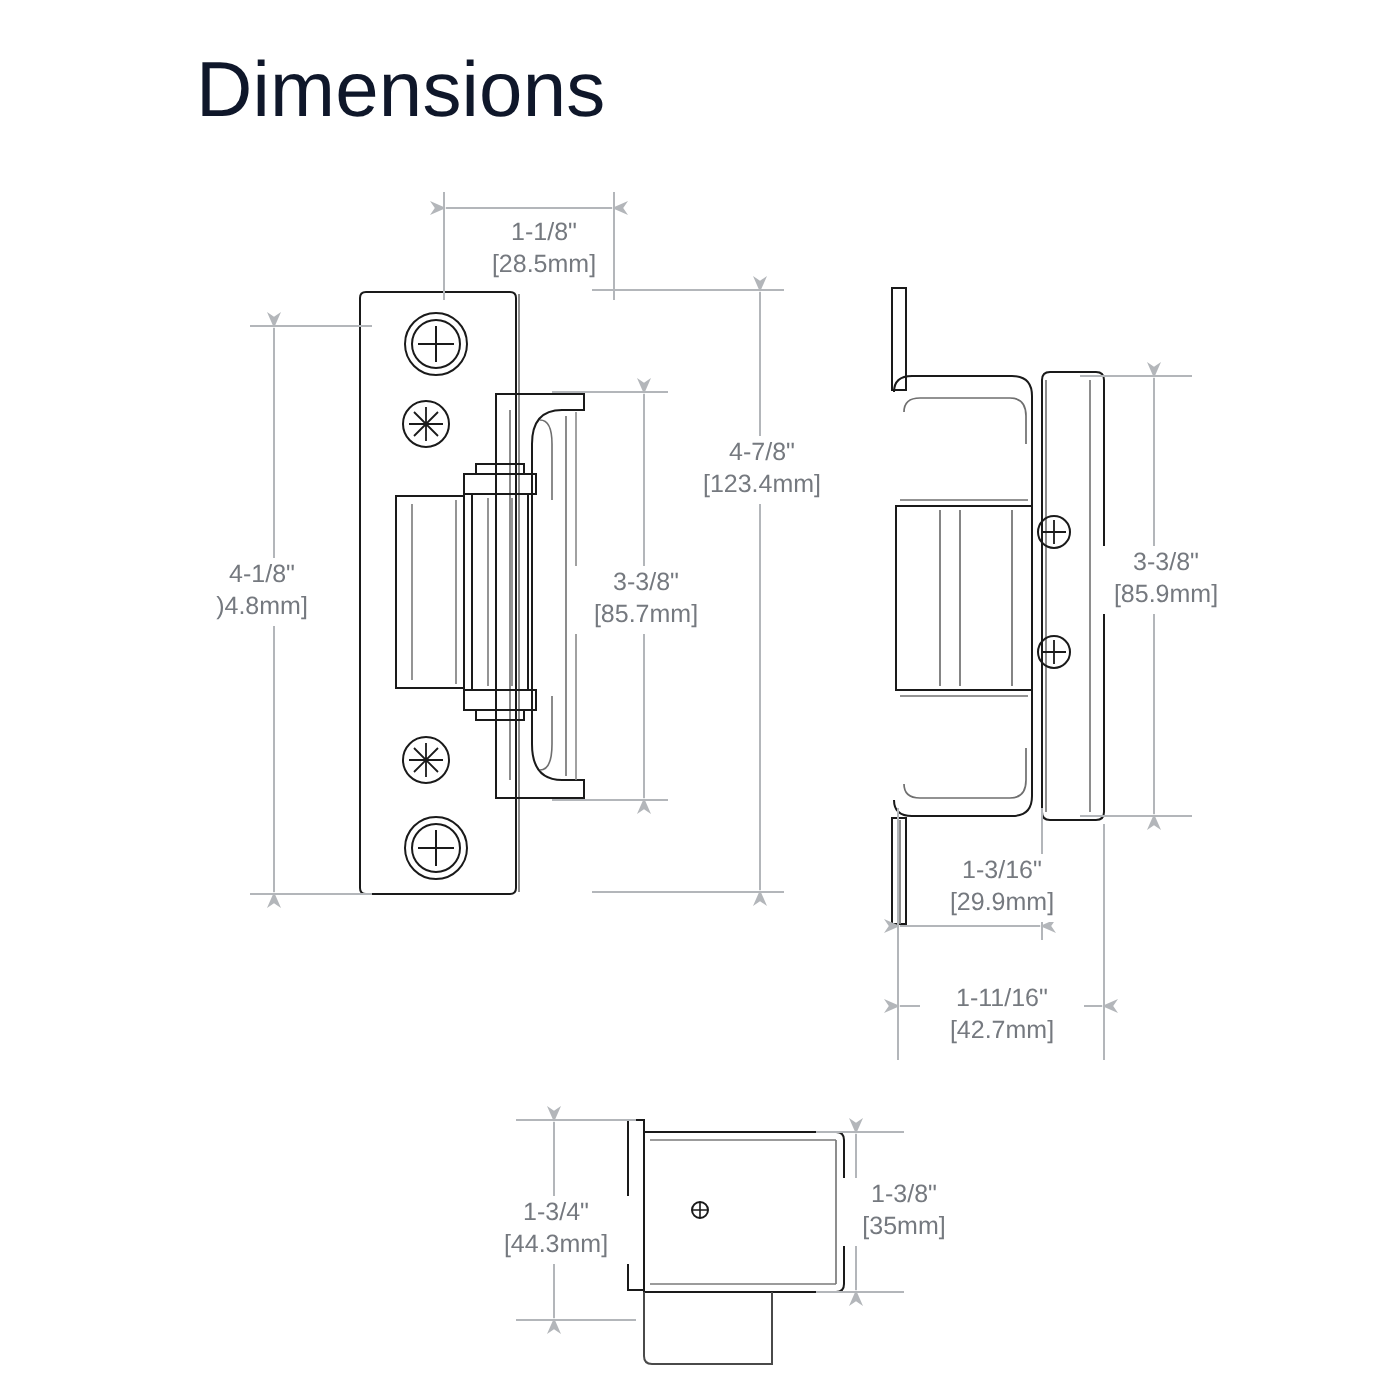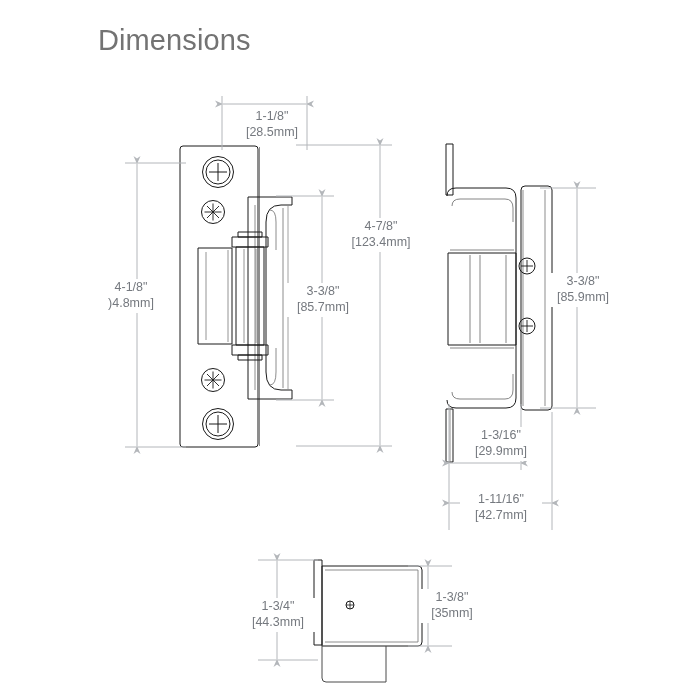--- a/index.html
+++ b/index.html
@@ -1,22 +1,22 @@
 <!DOCTYPE html>
 <html><head>
 <meta charset="utf-8">
 <style>
   html,body{margin:0;padding:0;background:#ffffff;}
   body{width:700px;height:700px;position:relative;overflow:hidden;
        font-family:"Liberation Sans","DejaVu Sans",sans-serif;}
   #stage{position:absolute;inset:0;width:700px;height:700px;}
   #title{
     position:absolute;left:98px;top:24px;
-    font-size:29px;font-weight:400;letter-spacing:.1px;
-    color:#737373;white-space:nowrap;
+    font-size:39px;font-weight:400;letter-spacing:.1px;
+    color:#0f172a;white-space:nowrap;
   }
   svg{position:absolute;left:0;top:0;width:700px;height:700px;}
   .dimtxt{
     font-family:"Liberation Sans","DejaVu Sans",sans-serif;
     font-size:12.5px;fill:#75797f;text-anchor:middle;
   }
   .dimtxt.b{font-size:12.5px;}
 </style>
 </head>
 <body>

